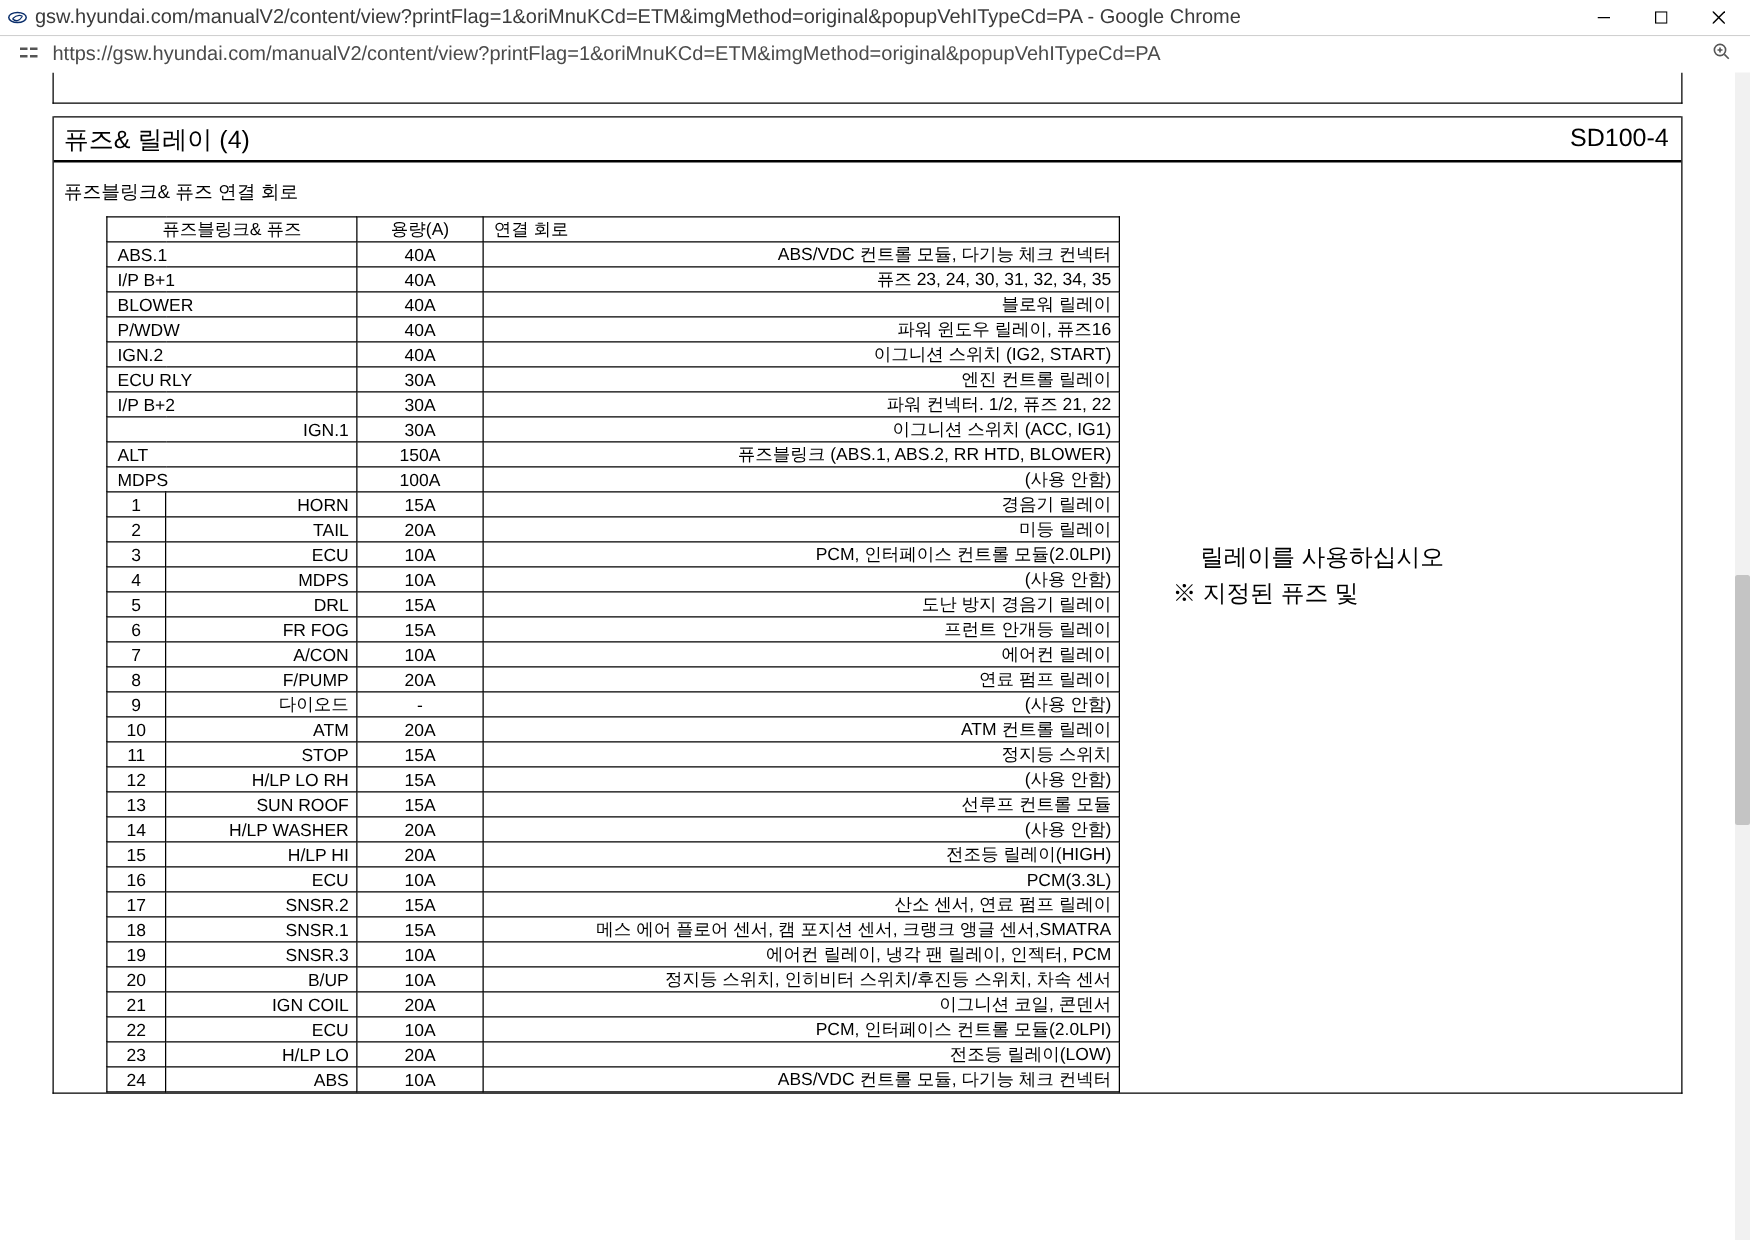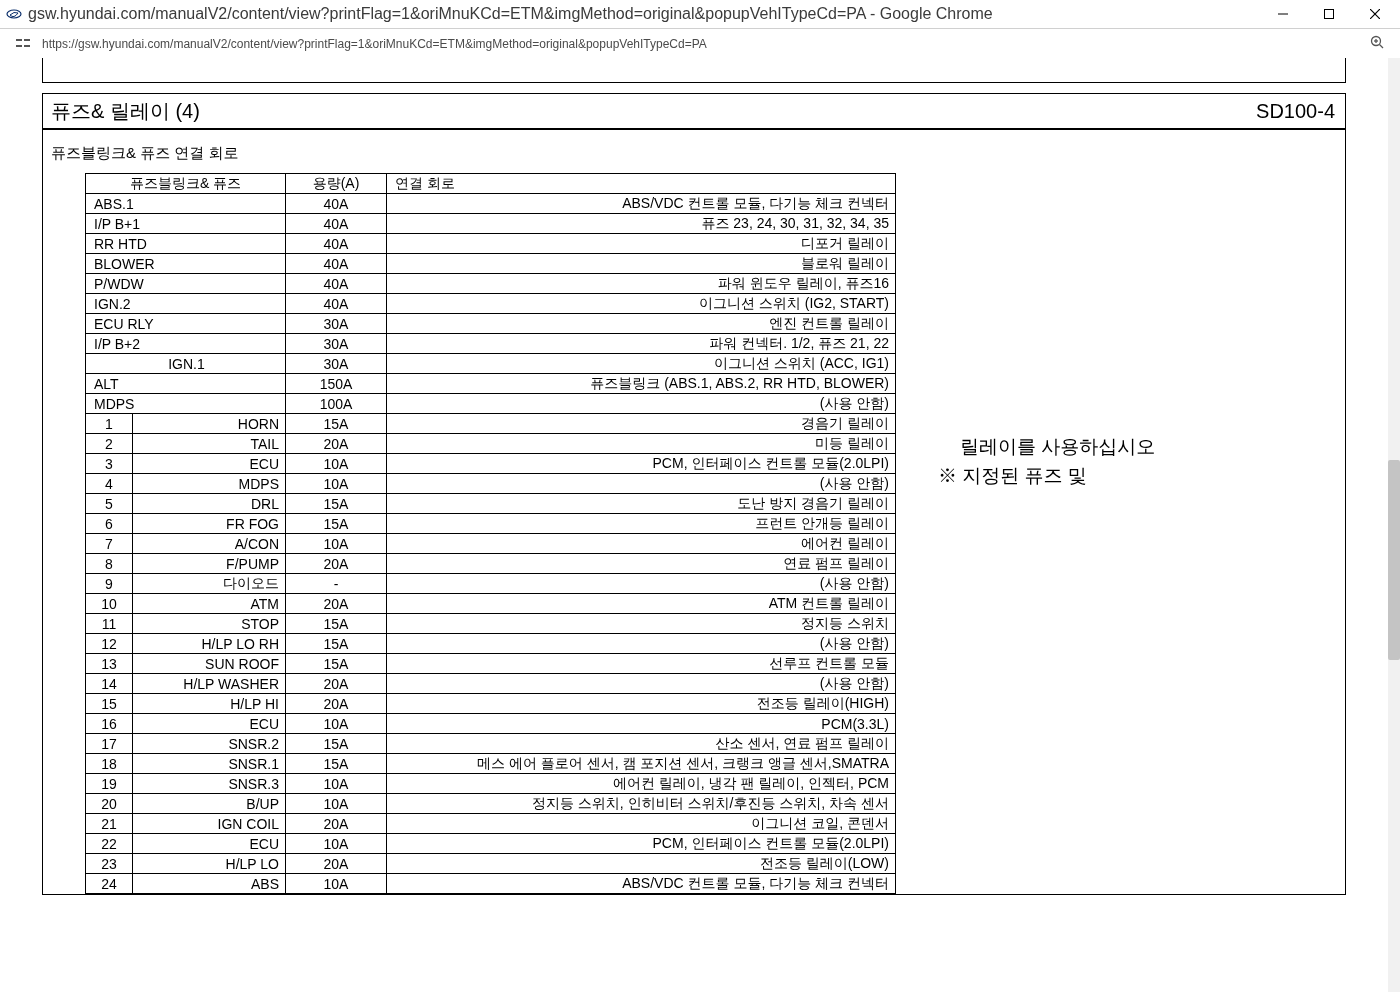--- a/index.html
+++ b/index.html
@@ -2,21 +2,21 @@
 <html><head>
 <meta charset="utf-8">
 <style>
   html,body{margin:0;padding:0;font-family:"Malgun Gothic",Arial,sans-serif;font-size:13px;color:#000;background:#fff}
   body{width:1400px;height:992px;overflow:hidden;background:#fff}
   
   .titlebar{height:28px;background:#fff;border-bottom:1px solid #d0d0d0;display:flex;align-items:center;padding:0 2px 0 6px;font-size:16px;color:#3b3b3b}
   .titlebar .favicon{width:16px;height:16px;margin-right:6px;display:flex;align-items:center;justify-content:center}
   .titlebar .title{flex:1;white-space:nowrap;overflow:hidden;text-overflow:ellipsis}
   .winbtn{width:46px;height:28px;display:flex;align-items:center;justify-content:center;color:#222}
-  .addrbar{height:30px;background:#fff;border-bottom:1px solid #c9c9c9;display:flex;align-items:center;padding:0 14px;font-size:12px;color:#4b4b4b}
+  .addrbar{height:30px;background:#fff;border-bottom:1px solid #c9c9c9;display:flex;align-items:center;padding:0 14px;font-size:16px;color:#4b4b4b}
   .addrbar .siteicon{width:18px;text-align:center;margin-right:10px;color:#5a5a5a;font-weight:bold}
   .addrbar .url{flex:1;white-space:nowrap;overflow:hidden}
   .addrbar .zoom{width:18px;text-align:center;color:#555}
   
   .viewport{position:absolute;top:58px;left:0;right:12px;bottom:0;overflow:hidden;background:#fff}
   .scrollbar-track{position:absolute;top:58px;right:0;width:12px;bottom:0;background:#f1f1f1}
   .scrollbar-thumb{position:absolute;right:0;width:12px;background:#c4c4c4;border-radius:2px}
   
   .doc{margin:0 42px;border:1px solid #000;border-top:none}
   .gap-top{height:24px;margin:0 42px;border-left:1px solid #000;border-right:1px solid #000;border-bottom:1px solid #000}
@@ -114,25 +114,20 @@
               <td colspan="2" class="c-wide" style="text-align:left;padding-left:8px">ABS.1</td>
               <td class="c-amp">40A</td>
               <td class="c-circ">ABS/VDC 컨트롤 모듈, 다기능 체크 컨넥터</td>
             </tr>
             <tr>
               <td colspan="2" class="c-wide" style="text-align:left;padding-left:8px">I/P B+1</td>
               <td class="c-amp">40A</td>
               <td class="c-circ">퓨즈 23, 24, 30, 31, 32, 34, 35</td>
             </tr>
             <tr>
-              <td colspan="2" class="c-wide" style="text-align:left;padding-left:8px">RR HTD</td>
-              <td class="c-amp">40A</td>
-              <td class="c-circ">디포거 릴레이</td>
-            </tr>
-            <tr>
               <td colspan="2" class="c-wide" style="text-align:left;padding-left:8px">BLOWER</td>
               <td class="c-amp">40A</td>
               <td class="c-circ">블로워 릴레이</td>
             </tr>
             <tr>
               <td colspan="2" class="c-wide" style="text-align:left;padding-left:8px">P/WDW</td>
               <td class="c-amp">40A</td>
               <td class="c-circ">파워 윈도우 릴레이, 퓨즈16</td>
             </tr>
             <tr>
@@ -144,21 +139,21 @@
               <td colspan="2" class="c-wide" style="text-align:left;padding-left:8px">ECU RLY</td>
               <td class="c-amp">30A</td>
               <td class="c-circ">엔진 컨트롤 릴레이</td>
             </tr>
             <tr>
               <td colspan="2" class="c-wide" style="text-align:left;padding-left:8px">I/P B+2</td>
               <td class="c-amp">30A</td>
               <td class="c-circ">파워 컨넥터. 1/2, 퓨즈 21, 22</td>
             </tr>
             <tr>
-              <td colspan="2" class="c-wide" style="text-align:center;padding-left:8px">IGN.1</td>
+              <td colspan="2" class="c-wide" style="text-align:right;padding-left:8px">IGN.1</td>
               <td class="c-amp">30A</td>
               <td class="c-circ">이그니션 스위치 (ACC, IG1)</td>
             </tr>
             <tr>
               <td colspan="2" class="c-wide" style="text-align:left;padding-left:8px">ALT</td>
               <td class="c-amp">150A</td>
               <td class="c-circ">퓨즈블링크 (ABS.1, ABS.2, RR HTD, BLOWER)</td>
             </tr>
             <tr>
               <td colspan="2" class="c-wide" style="text-align:left;padding-left:8px">MDPS</td>

